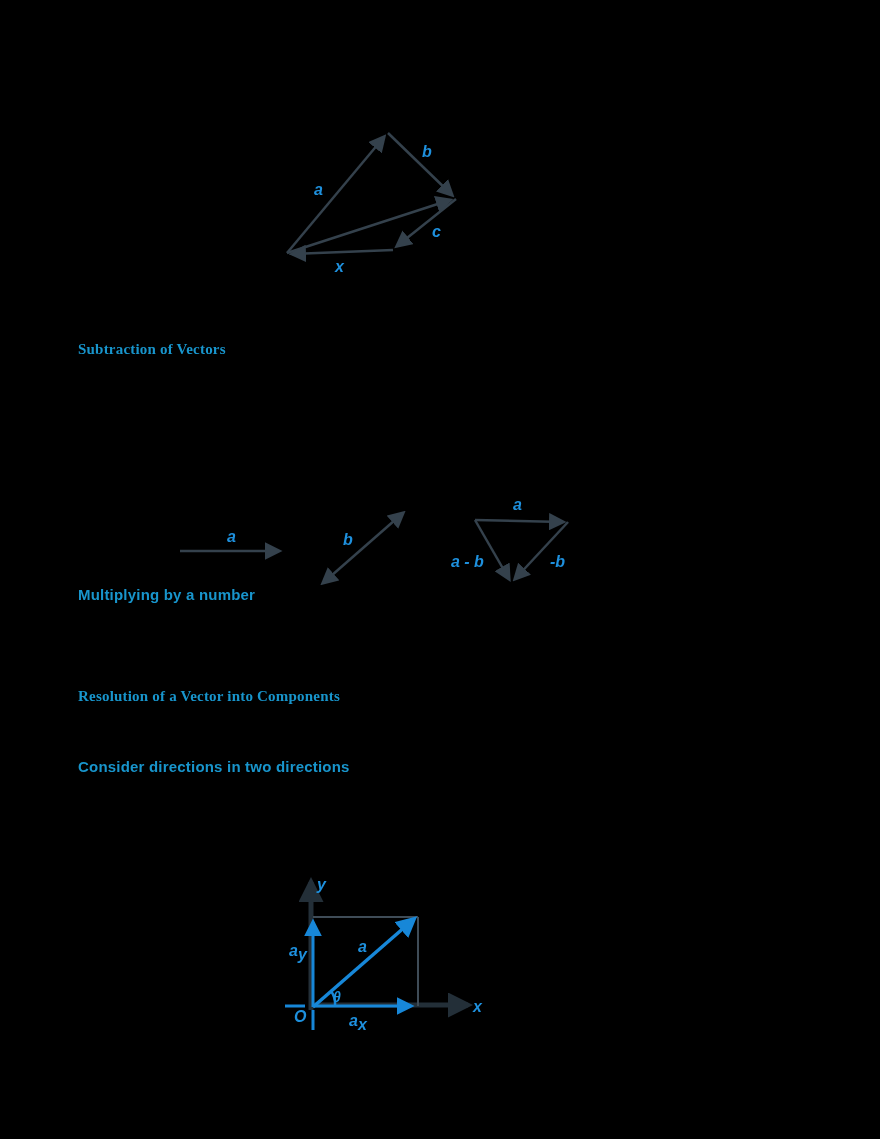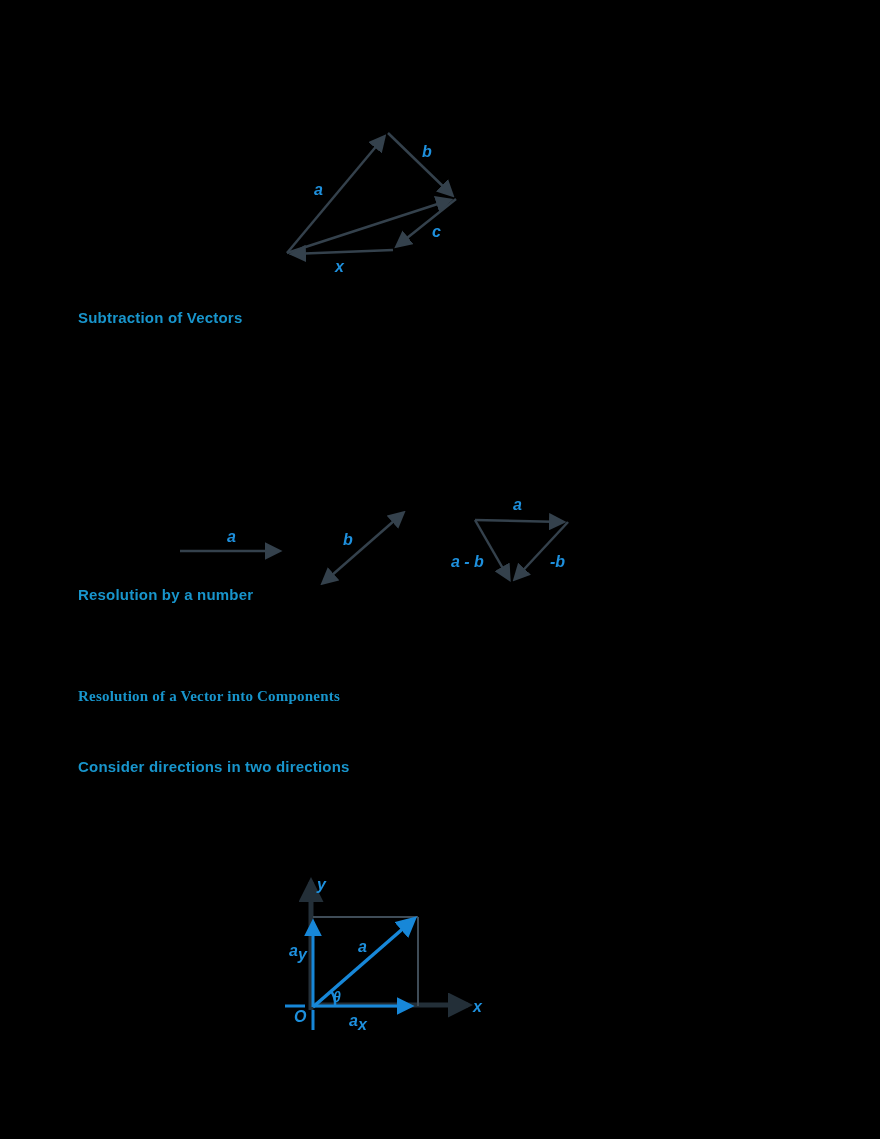--- a/index.html
+++ b/index.html
@@ -39,21 +39,21 @@
   <line class="figline" x1="138" y1="18" x2="202" y2="80" marker-end="url(#arrDark)"></line>
   <line class="figline" x1="37" y1="138" x2="200" y2="85" marker-end="url(#arrDark)"></line>
   <line class="figline" x1="206" y1="84" x2="147" y2="131" marker-end="url(#arrDark)"></line>
   <line class="figline" x1="143" y1="135" x2="42" y2="139" marker-end="url(#arrDark)"></line>
   <text x="64" y="80">a</text>
   <text x="172" y="42">b</text>
   <text x="182" y="122">c</text>
   <text x="85" y="157">x</text>
 </svg>
 
-<div class="heading" style="top:309px;">Subtraction of Vectors</div>
+<div class="heading" style="top:341px;font-family:Liberation Serif, serif;">Subtraction of Vectors</div>
 
 <svg class="abs" style="left:175px;top:485px;" width="420" height="110" viewBox="0 0 420 110">
   <defs>
     <marker id="arrDark2" viewBox="0 0 10 10" refX="8" refY="5" markerWidth="7" markerHeight="7" orient="auto-start-reverse">
       <path d="M0,0 L10,5 L0,10 z" fill="#34414c"></path>
     </marker>
   </defs>
 
   <line class="figline" x1="5" y1="66" x2="104" y2="66" marker-end="url(#arrDark2)"></line>
   <text x="52" y="57">a</text>
@@ -62,21 +62,21 @@
   <text x="168" y="60">b</text>
 
   <line class="figline" x1="300" y1="35" x2="388" y2="37" marker-end="url(#arrDark2)"></line>
   <line class="figline" x1="393" y1="37" x2="340" y2="94" marker-end="url(#arrDark2)"></line>
   <line class="figline" x1="300" y1="35" x2="334" y2="94" marker-end="url(#arrDark2)"></line>
   <text x="338" y="25">a</text>
   <text x="375" y="82">-b</text>
   <text x="276" y="82">a - b</text>
 </svg>
 
-<div class="heading" style="top:586px;">Resolution by a number</div>
+<div class="heading" style="top:586px;">Multiplying by a number</div>
 
 <div class="heading" style="top:688px;font-family:Liberation Serif, serif;">Resolution of a Vector into Components</div>
 
 <div class="heading" style="top:758px;">Consider directions in two directions</div>
 
 <svg class="abs" style="left:265px;top:860px;" width="235" height="180" viewBox="0 0 235 180">
   <defs>
     <marker id="arrBlue" viewBox="0 0 10 10" refX="8" refY="5" markerWidth="6" markerHeight="6" orient="auto-start-reverse">
       <path d="M0,0 L10,5 L0,10 z" fill="#1787d8"></path>
     </marker>

